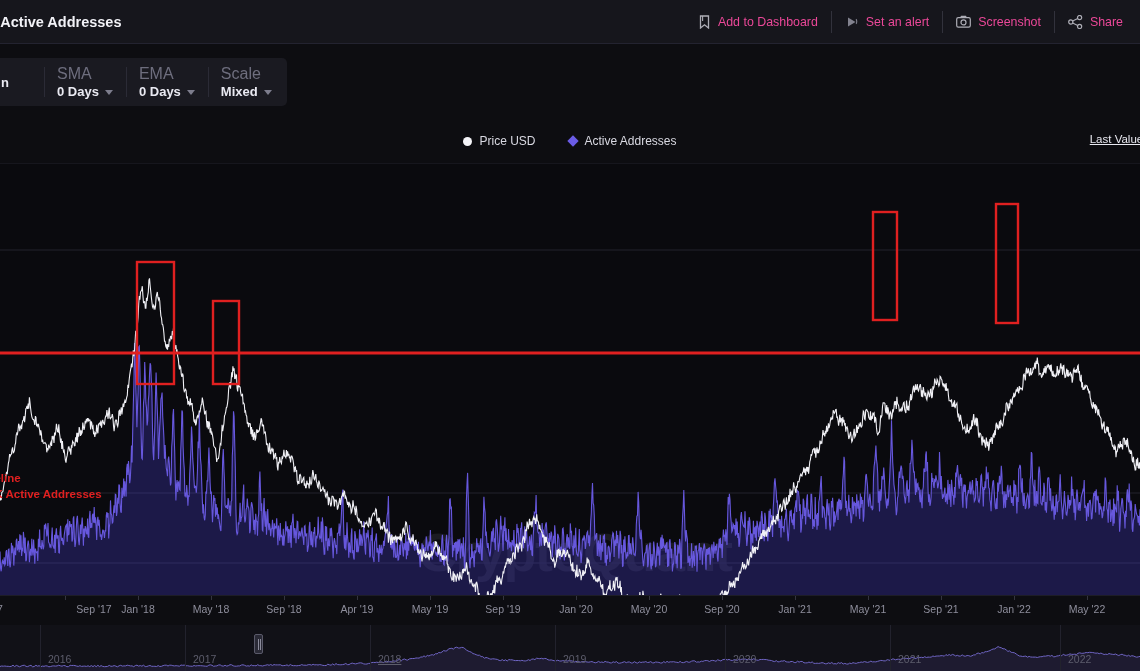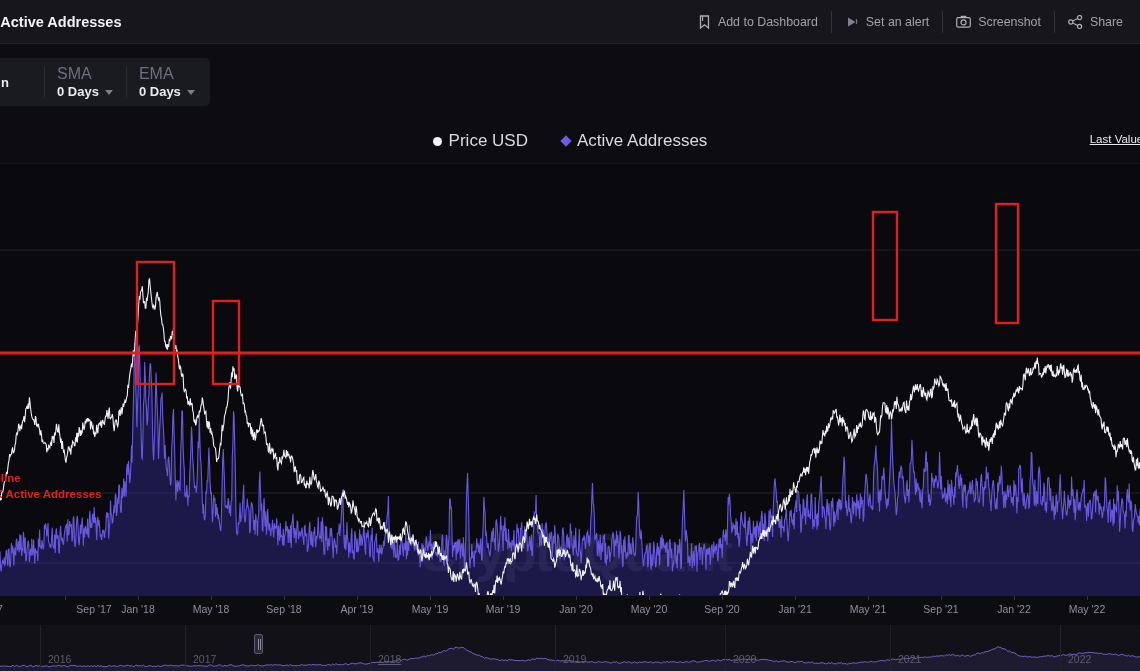--- a/index.html
+++ b/index.html
@@ -22,21 +22,21 @@
     font-size:14.5px; font-weight:bold; color:#f2f2f7;
     padding-left:0px; margin-left:-8px; white-space:nowrap;
   }
   .header-actions {
     position:absolute; right:4px; top:0; height:43px;
     display:flex; align-items:center;
   }
   .hact {
     display:flex; align-items:center; gap:7px;
     padding:0 13px; height:22px;
-    font-size:12.4px; color:#a3a3a3; white-space:nowrap;
+    font-size:12.4px; color:#ec4899; white-space:nowrap;
     cursor:pointer;
   }
   .hact + .hact { border-left:1px solid #32323c; }
   .hact svg { display:block; opacity:.82; }
 
   
   .toolbar-row {
     position:absolute; left:0; top:43px; width:1140px; height:76px;
     background:#0d0d11;
     border-top:1px solid #232330;
@@ -84,21 +84,21 @@
   .range-btn + .range-btn::before {
     content:""; position:absolute; left:0; top:7px; bottom:7px;
     width:1px; background:#2a2a35;
   }
 
   
   .legend {
     position:absolute; left:0; top:128px; width:1140px; height:26px;
     display:flex; align-items:center; justify-content:center; gap:34px;
   }
-  .leg-item { display:flex; align-items:center; gap:7px; font-size:17px; color:#d9d9e2; cursor:pointer;}
+  .leg-item { display:flex; align-items:center; gap:7px; font-size:12px; color:#d9d9e2; cursor:pointer;}
   .dot-white { width:9px;height:9px;border-radius:50%;background:#f4f4f8;display:block; }
   .diamond-purple {
     width:8px;height:8px;background:#6b5ce7;display:block;
     transform:rotate(45deg);
   }
   .last-value {
     position:absolute; right:-16px; top:133px;
     font-size:11.5px; color:#e9e9f1;
     text-decoration:underline; white-space:nowrap; cursor:pointer;
   }
@@ -236,20 +236,27 @@
       </div>
 
       <div class="ctrl">
         <div class="ctrl-label">EMA</div>
         <div class="ctrl-value">
           <span>0 Days</span>
           <i class="caret"></i>
         </div>
       </div>
 
+      <div class="ctrl">
+        <div class="ctrl-label">Scale</div>
+        <div class="ctrl-value">
+          <span>Mixed</span>
+          <i class="caret"></i>
+        </div>
+      </div>
 
     </div>
 
   </div>
 
   <div class="legend">
     <div class="leg-item">
       <i class="dot-white"></i>
       <span>Price USD</span>
     </div>
@@ -289,21 +296,21 @@
       <div class="xtick" style="left: 138px;">Jan '18</div>
       <div class="xtick-mark" style="left: 211px;"></div>
       <div class="xtick" style="left: 211px;">May '18</div>
       <div class="xtick-mark" style="left: 284px;"></div>
       <div class="xtick" style="left: 284px;">Sep '18</div>
       <div class="xtick-mark" style="left: 357px;"></div>
       <div class="xtick" style="left: 357px;">Apr '19</div>
       <div class="xtick-mark" style="left: 430px;"></div>
       <div class="xtick" style="left: 430px;">May '19</div>
       <div class="xtick-mark" style="left: 503px;"></div>
-      <div class="xtick" style="left: 503px;">Mar '19</div>
+      <div class="xtick" style="left: 503px;">Sep '19</div>
       <div class="xtick-mark" style="left: 576px;"></div>
       <div class="xtick" style="left: 576px;">Jan '20</div>
       <div class="xtick-mark" style="left: 649px;"></div>
       <div class="xtick" style="left: 649px;">May '20</div>
       <div class="xtick-mark" style="left: 722px;"></div>
       <div class="xtick" style="left: 722px;">Sep '20</div>
       <div class="xtick-mark" style="left: 795px;"></div>
       <div class="xtick" style="left: 795px;">Jan '21</div>
       <div class="xtick-mark" style="left: 868px;"></div>
       <div class="xtick" style="left: 868px;">May '21</div>

